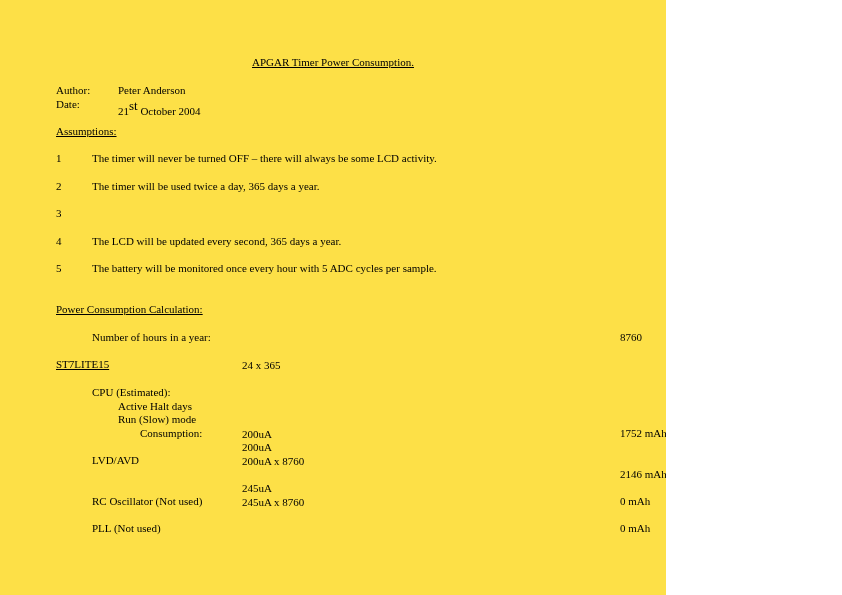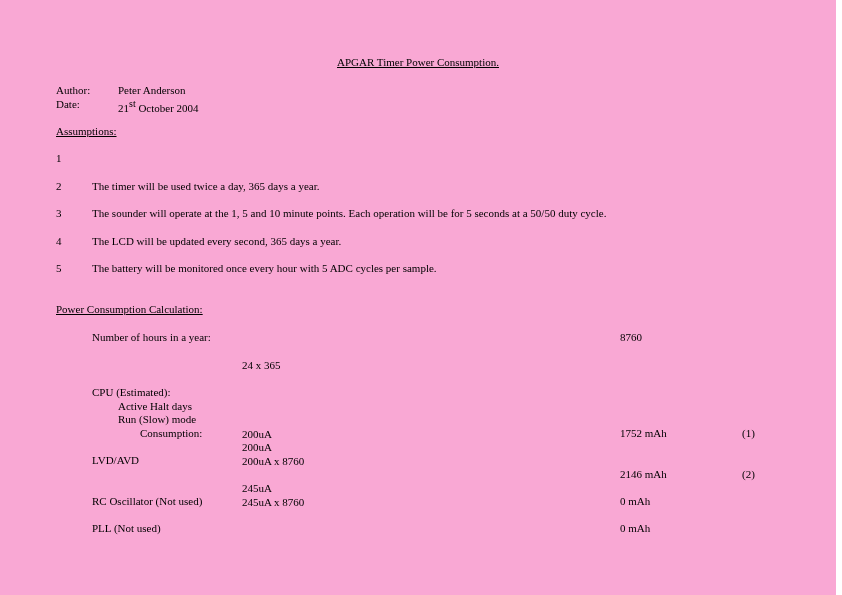--- a/index.html
+++ b/index.html
@@ -2,23 +2,23 @@
 <html><head>
 <meta charset="utf-8">
 <style>
   html, body {
     margin: 0;
     padding: 0;
     background: #ffffff;
   }
   .page {
     position: relative;
-    width: 836px;
+    width: 666px;
     height: 595px;
-    background: #f9a8d4;
+    background: #fde047;
     font-family: "Liberation Serif", "DejaVu Serif", serif;
     font-size: 11px;
     color: #000000;
     overflow: hidden;
   }
   .line {
     position: absolute;
     left: 0;
     width: 100%;
     height: 14px;
@@ -33,21 +33,21 @@
     text-decoration: underline;
   }
   .u { text-decoration: underline; }
   .c1   { position: absolute; left: 56px;  }  
   .c2   { position: absolute; left: 92px;  }  
   .c3   { position: absolute; left: 118px; }  
   .c4   { position: absolute; left: 140px; }  
   .cf   { position: absolute; left: 242px; margin-top: 28px; }  
   .cr   { position: absolute; left: 620px; }  
   .cref { position: absolute; left: 742px; }  
-  sup { font-size: 10px; }
+  sup { font-size: 13px; }
 </style>
 </head>
 <body>
 
 <div class="page">
 
   <div class="title">APGAR Timer Power Consumption.</div>
 
   <div class="line" style="top:84px;">
     <span class="c1">Author:</span>
@@ -57,47 +57,50 @@
     <span class="c1">Date:</span>
     <span class="c3"><span>21</span><sup>st</sup><span> October 2004</span></span>
   </div>
 
   <div class="line" style="top:125px;padding-left:24px;">
     <span class="c1 u">Assumptions:</span>
   </div>
 
   <div class="line" style="top:152px;">
     <span class="c1">1</span>
+    <span class="c2">The timer will never be turned OFF – there will always be some LCD activity.</span>
   </div>
   <div class="line" style="top:180px;">
     <span class="c1">2</span>
     <span class="c2">The timer will be used twice a day, 365 days a year.</span>
   </div>
   <div class="line" style="top:207px;">
     <span class="c1">3</span>
-    <span class="c2">The sounder will operate at the 1, 5 and 10 minute points.  Each operation will be for 5 seconds at a 50/50 duty cycle.</span>
   </div>
   <div class="line" style="top:235px;">
     <span class="c1">4</span>
     <span class="c2">The LCD will be updated every second, 365 days a year.</span>
   </div>
   <div class="line" style="top:262px;">
     <span class="c1">5</span>
     <span class="c2">The battery will be monitored once every hour with 5 ADC cycles per sample.</span>
   </div>
 
   <div class="line" style="top:303px;text-align:center;">
     <span class="c1 u">Power Consumption Calculation:</span>
   </div>
   <div class="line" style="top:331px;">
     <span class="c2">Number of hours in a year:</span>
     <span class="cf">24 x 365</span>
     <span class="cr">8760</span>
   </div>
 
+  <div class="line" style="top:358px;">
+    <span class="c1 u">ST7LITE15</span>
+  </div>
 
   <div class="line" style="top:386px;">
     <span class="c2">CPU (Estimated):</span>
   </div>
   <div class="line" style="top:400px;">
     <span class="c3">Active Halt days</span>
     <span class="cf">200uA</span>
   </div>
   <div class="line" style="top:413px;">
     <span class="c3">Run (Slow) mode</span>

